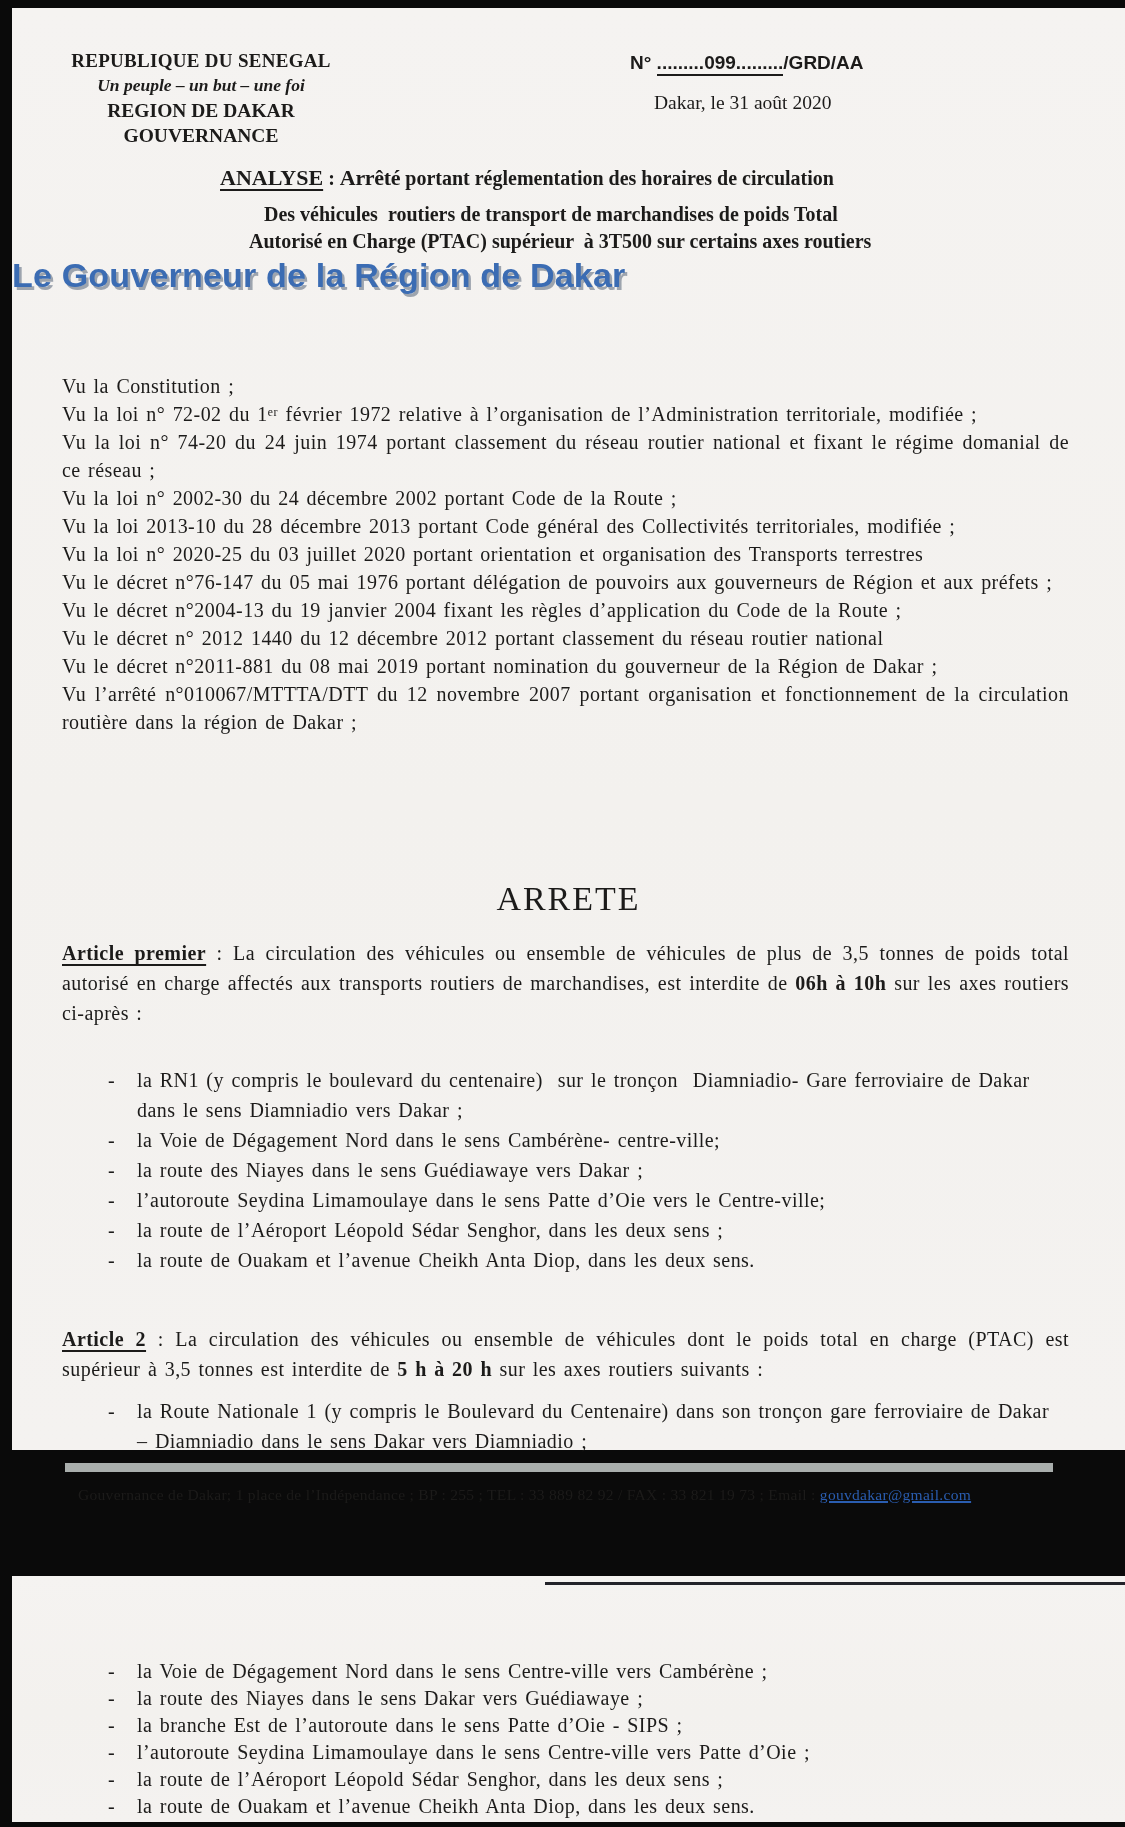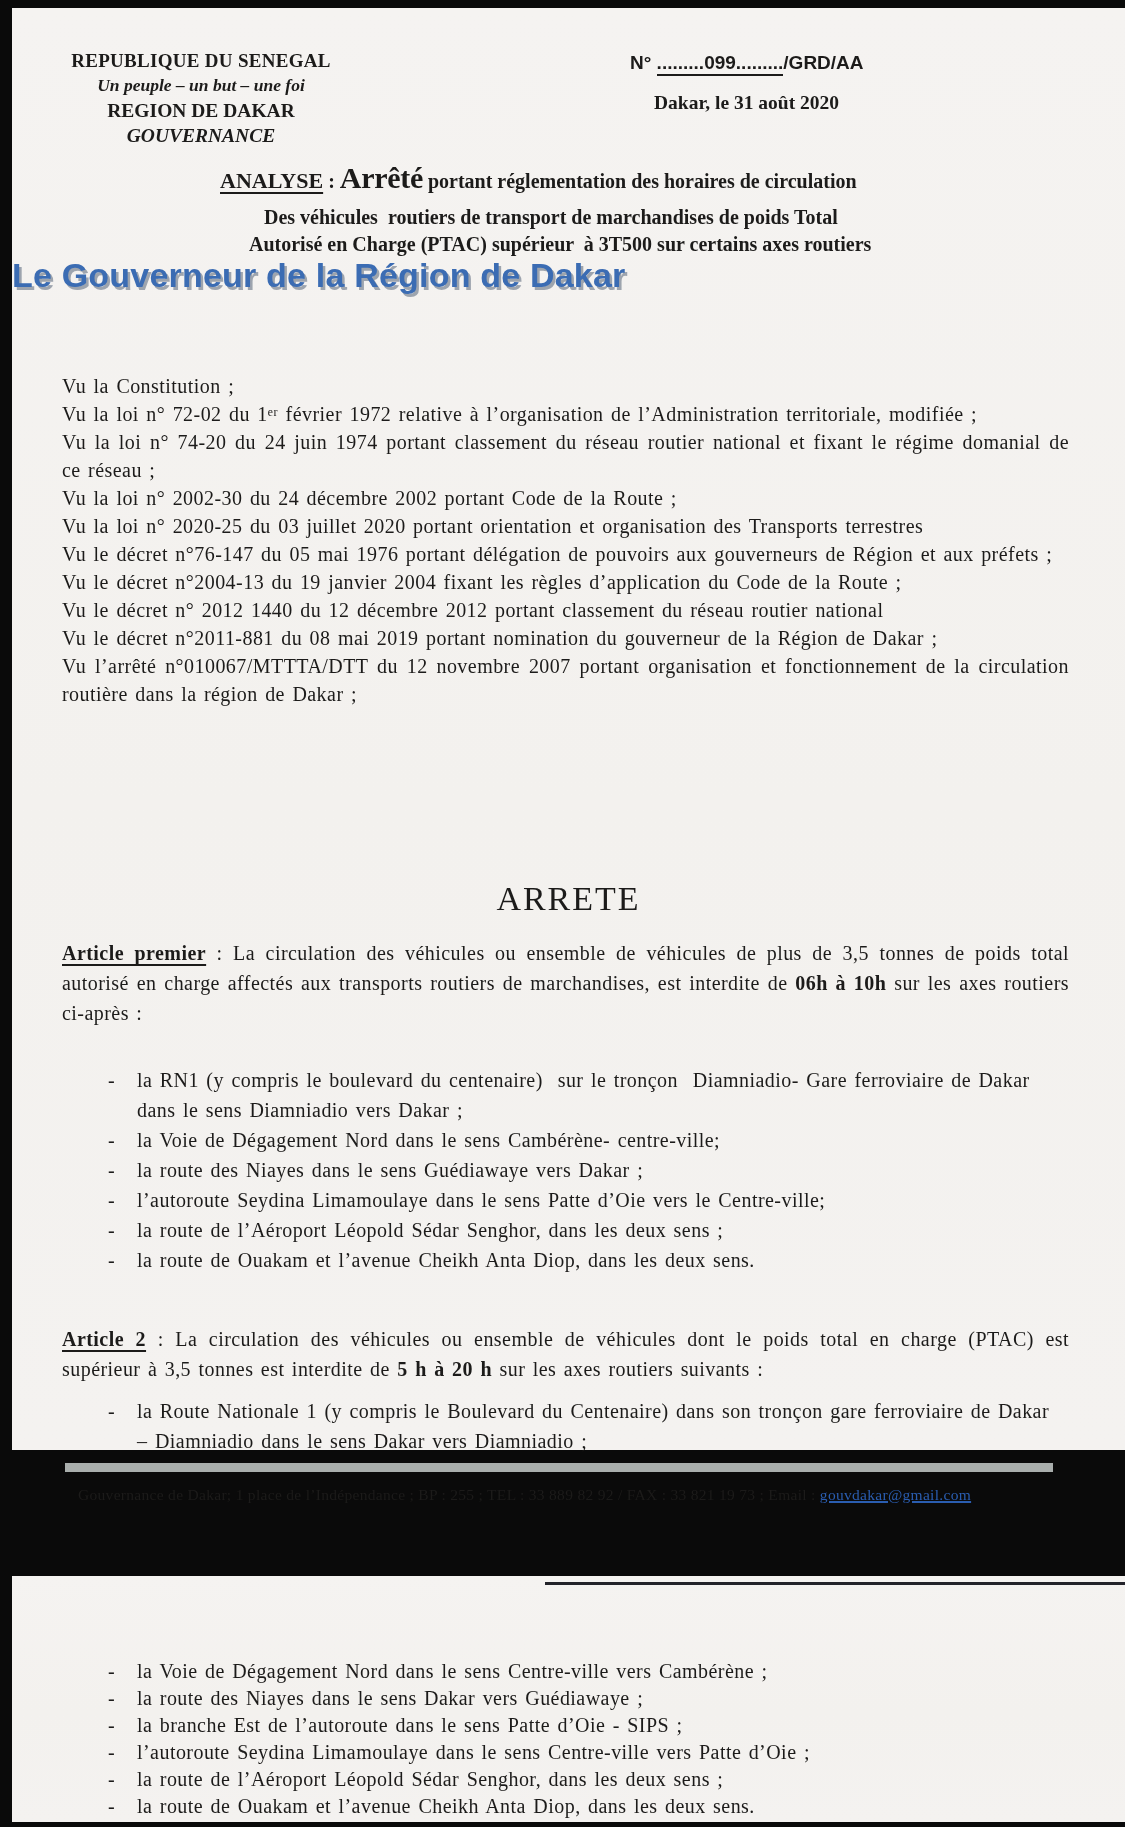--- a/index.html
+++ b/index.html
@@ -18,43 +18,43 @@
   #page2{top:1576px;height:246px;}
 
   
   .header-left{
     position:absolute;left:44px;top:40px;width:290px;
     text-align:center;font-weight:bold;line-height:25px;
   }
   .hl1{font-size:19px;letter-spacing:.3px;}
   .hl2{font-size:17.5px;font-style:italic;}
   .hl3{font-size:19.5px;}
-  .hl4{font-size:19.5px;font-style:italic;}
+  .hl4{font-size:19.5px;}
 
   .header-right{position:absolute;left:618px;top:44px;}
   .doc-number{
     font-family:"Liberation Sans","DejaVu Sans",sans-serif;
     font-weight:bold;font-size:19px;white-space:nowrap;
   }
   .doc-number .underlined{
     display:inline-block;border-bottom:2.5px solid #1c1b1a;line-height:22px;
   }
   .doc-date{
-    margin:16px 0 0 24px;font-weight:bold;font-size:19.5px;white-space:nowrap;
+    margin:16px 0 0 24px;font-weight:normal;font-size:19.5px;white-space:nowrap;
   }
 
   
   .analyse{position:absolute;left:208px;top:152px;width:830px;font-weight:bold;}
   .analyse-line1{line-height:36px;white-space:nowrap;}
   .analyse-label{
     font-size:22px;text-decoration:underline;
     text-decoration-thickness:2px;text-underline-offset:4px;
   }
   .analyse-sep{font-size:20px;}
-  .analyse-big{font-size:30px;letter-spacing:-.3px;}
+  .analyse-big{font-size:22px;letter-spacing:-.3px;}
   .analyse-rest{font-size:20px;}
   .analyse-line2{margin-left:44px;font-size:20px;line-height:27px;margin-top:3px;white-space:pre-wrap;}
   .analyse-line3{margin-left:29px;font-size:20px;line-height:27px;white-space:pre-wrap;}
 
   
   .governor{
     position:absolute;left:0;right:66px;top:248px;text-align:left;
     font-family:"Liberation Sans","DejaVu Sans",sans-serif;
     font-weight:bold;font-size:34px;
     color:var(--governor-blue,#3b6cb3);
@@ -135,20 +135,21 @@
     <div class="analyse-line3">Autorisé en Charge (PTAC) supérieur  à 3T500 sur certains axes routiers</div>
   </div>
 
   <div class="governor">Le Gouverneur de la Région de Dakar</div>
 
   <div class="vu-list bodytext">
       <div class="vu-item">Vu la Constitution ;</div>
       <div class="vu-item">Vu la loi n° 72-02 du 1ᵉʳ février 1972 relative à l’organisation de l’Administration territoriale, modifiée ;</div>
       <div class="vu-item">Vu la loi n° 74-20 du 24 juin 1974 portant classement du réseau routier national et fixant le régime domanial de ce réseau ;</div>
       <div class="vu-item">Vu la loi n° 2002-30 du 24 décembre 2002 portant Code de la Route ;</div>
+      <div class="vu-item">Vu la loi 2013-10 du 28 décembre 2013 portant Code général des Collectivités territoriales, modifiée ;</div>
       <div class="vu-item">Vu la loi n° 2020-25 du 03 juillet 2020 portant orientation et organisation des Transports terrestres</div>
       <div class="vu-item">Vu le décret n°76-147 du 05 mai 1976 portant délégation de pouvoirs aux gouverneurs de Région et aux préfets ;</div>
       <div class="vu-item">Vu le décret n°2004-13 du 19 janvier 2004 fixant les règles d’application du Code de la Route ;</div>
       <div class="vu-item">Vu le décret n° 2012 1440 du 12 décembre 2012 portant classement du réseau routier national</div>
       <div class="vu-item">Vu le décret n°2011-881 du 08 mai 2019 portant nomination du gouverneur de la Région de Dakar ;</div>
       <div class="vu-item">Vu l’arrêté n°010067/MTTTA/DTT du 12 novembre 2007 portant organisation et fonctionnement de la circulation routière dans la région de Dakar ;</div>
     </div>
 
   <div class="arrete-heading">ARRETE</div>
 

